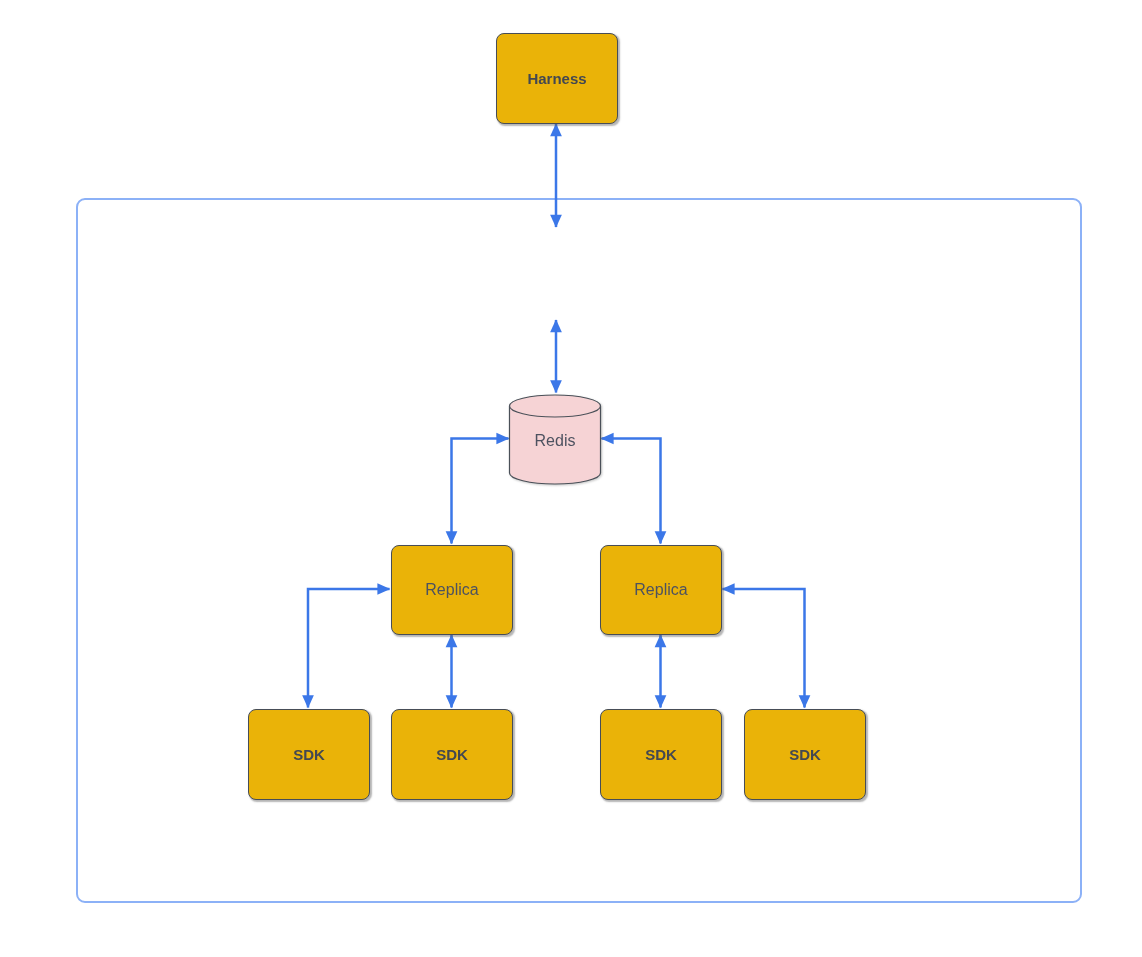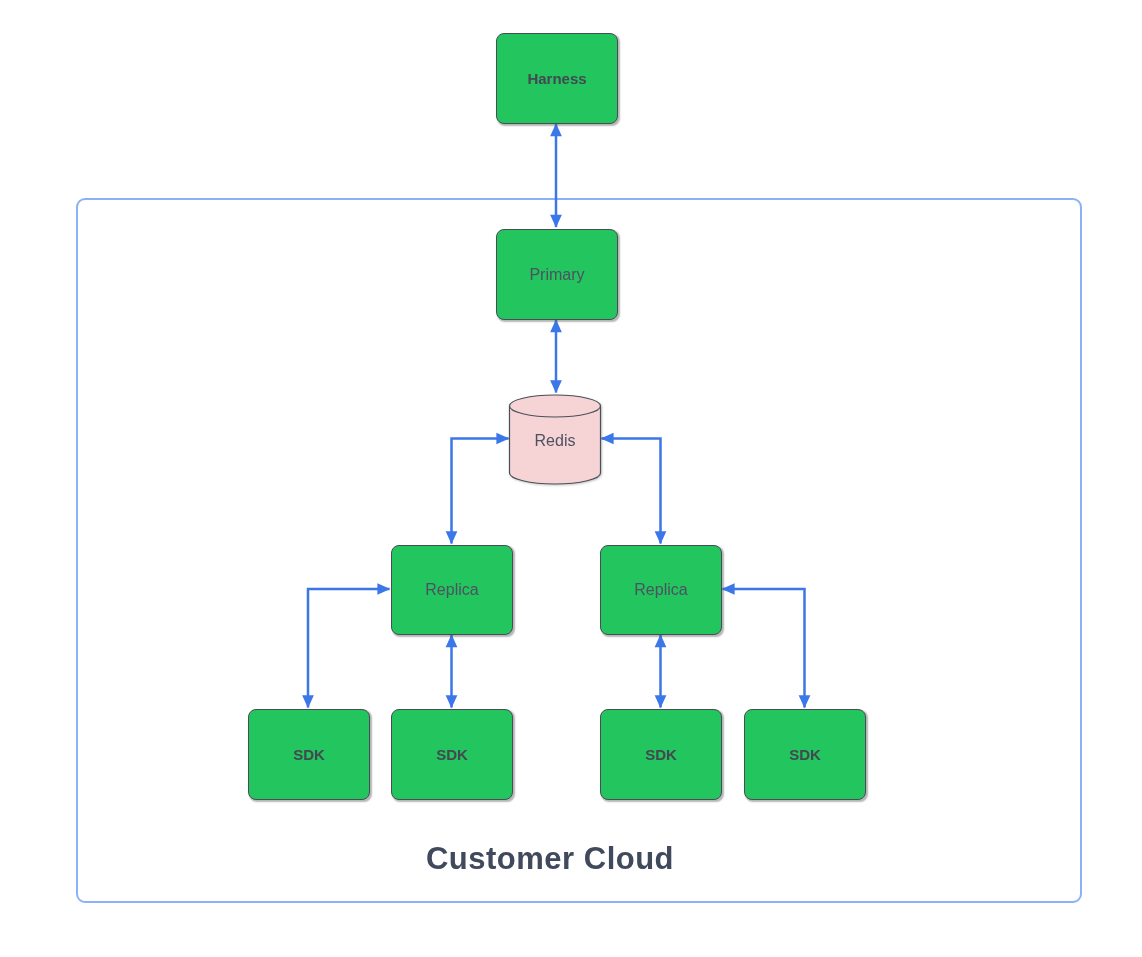--- a/index.html
+++ b/index.html
@@ -38,21 +38,21 @@
   
   svg.connectors {
     position: absolute;
     left: 0; top: 0;
     width: 1142px; height: 957px;
     z-index: 3;
   }
   
   .node {
     position: absolute;
-    background: #22c55e;
+    background: #eab308;
     border: 1px solid #474d57;
     border-radius: 8px;
     box-shadow: 1.5px 1.5px 1.5px rgba(90,90,90,0.45);
     display: flex;
     align-items: center;
     justify-content: center;
     z-index: 4;
   }
   .node-label {
     font-size: 16px;
@@ -90,21 +90,20 @@
     font-size: 16px;
     color: #4d5260;
   }
 </style>
 </head>
 <body>
 
 <div class="canvas">
 
   <div class="cloud-box"></div>
-  <div class="cloud-label">Customer Cloud</div>
 
   <svg class="connectors" viewBox="0 0 1142 957" xmlns="http://www.w3.org/2000/svg">
     <defs>
       <marker id="arrow" viewBox="0 0 6 6" refX="5.6" refY="3" markerWidth="5.6" markerHeight="5.2" orient="auto-start-reverse">
         <path d="M0,0.3 L6,3 L0,5.7 Z" fill="#3b77e8"></path>
       </marker>
     </defs>
     <g stroke="#3b77e8" stroke-width="2.5" fill="none">
       <path d="M 556,124 L 556,227" marker-start="url(#arrow)" marker-end="url(#arrow)"></path>
       <path d="M 556,320 L 556,392.5" marker-start="url(#arrow)" marker-end="url(#arrow)"></path>
@@ -114,23 +113,20 @@
       <path d="M 451.5,635 L 451.5,707.5" marker-start="url(#arrow)" marker-end="url(#arrow)"></path>
       <path d="M 660.5,635 L 660.5,707.5" marker-start="url(#arrow)" marker-end="url(#arrow)"></path>
       <path d="M 722.5,589 L 804.5,589 L 804.5,707.5" marker-start="url(#arrow)" marker-end="url(#arrow)"></path>
     </g>
   </svg>
 
   <div class="node" id="node-harness">
     <span class="node-label bold">Harness</span>
   </div>
 
-  <div class="node" id="node-primary">
-    <span class="node-label">Primary</span>
-  </div>
 
   <div class="cylinder-node">
     <svg width="94" height="92" viewBox="0 0 94 92" xmlns="http://www.w3.org/2000/svg">
       <path d="M 1.5,12 L 1.5,79 A 45.5,11 0 0 0 92.5,79 L 92.5,12" fill="#f6d3d5" stroke="#4a5058" stroke-width="1.2"></path>
       <ellipse cx="47" cy="12" rx="45.5" ry="11" fill="#f6d3d5" stroke="#4a5058" stroke-width="1.2"></ellipse>
     </svg>
     <div class="cylinder-label">Redis</div>
   </div>
 
   <div class="node" id="node-replica-left">

